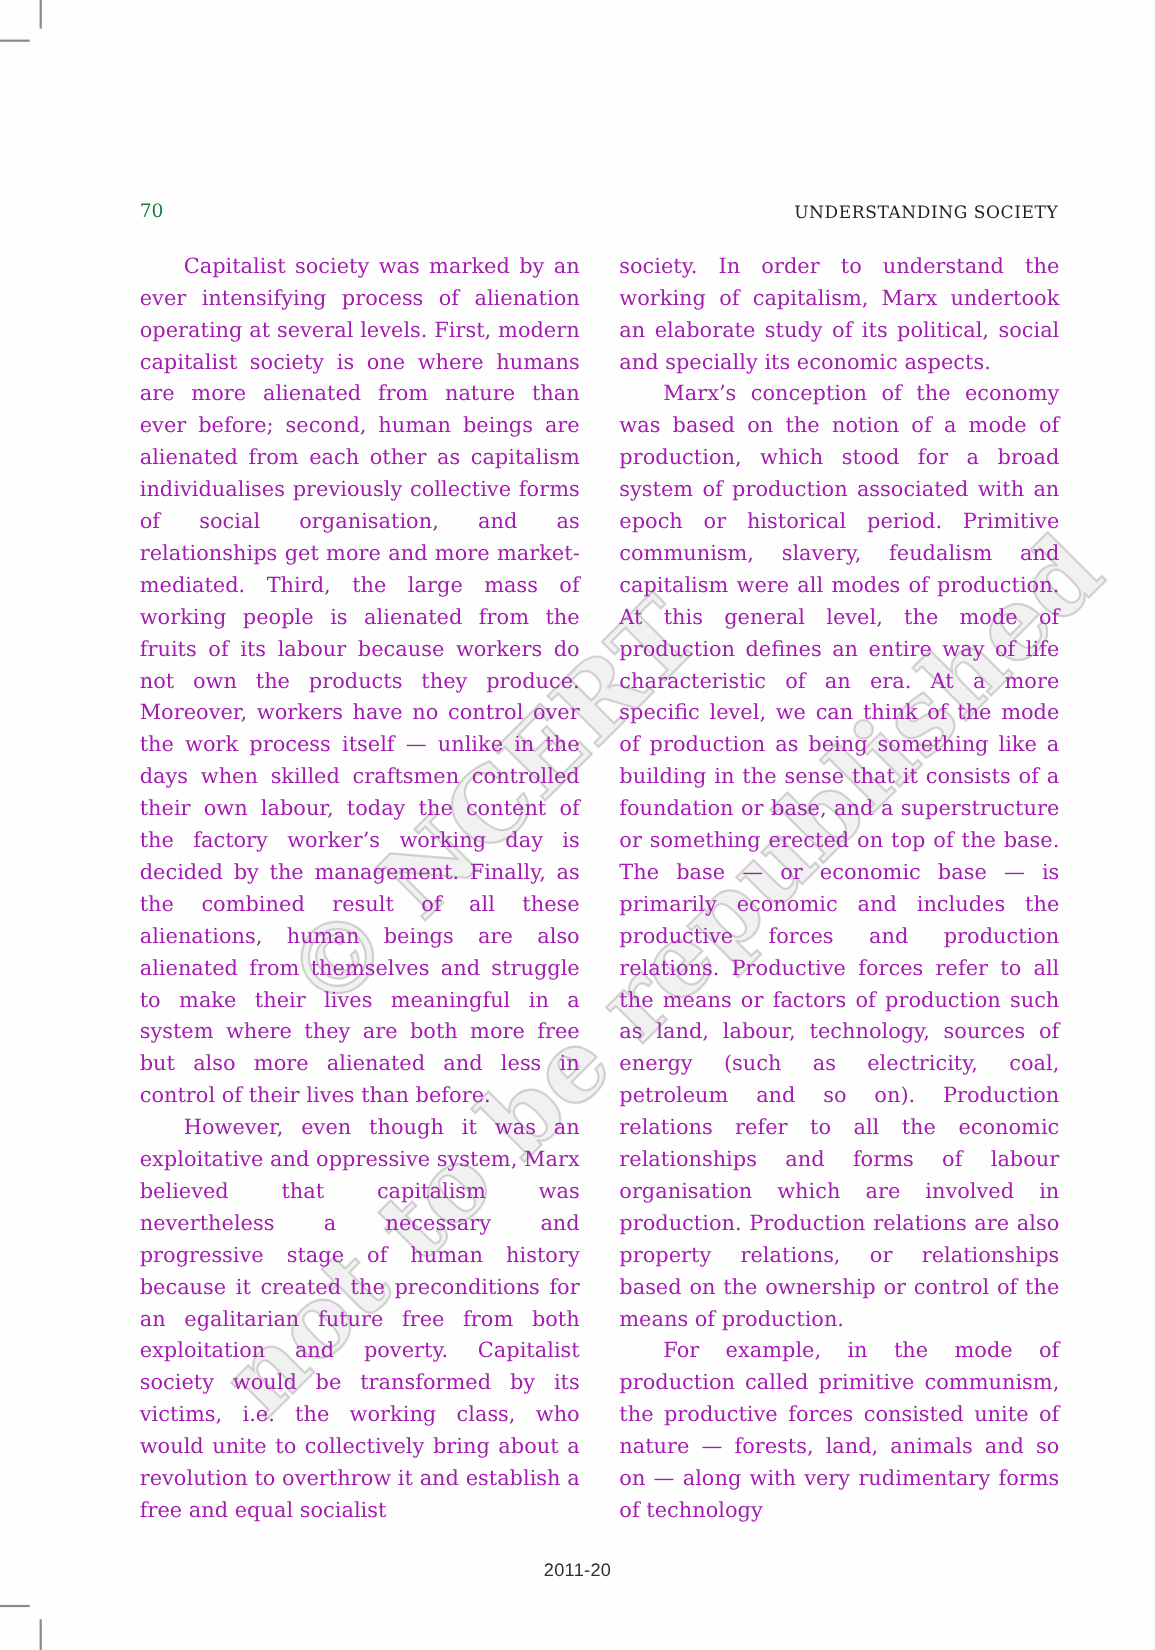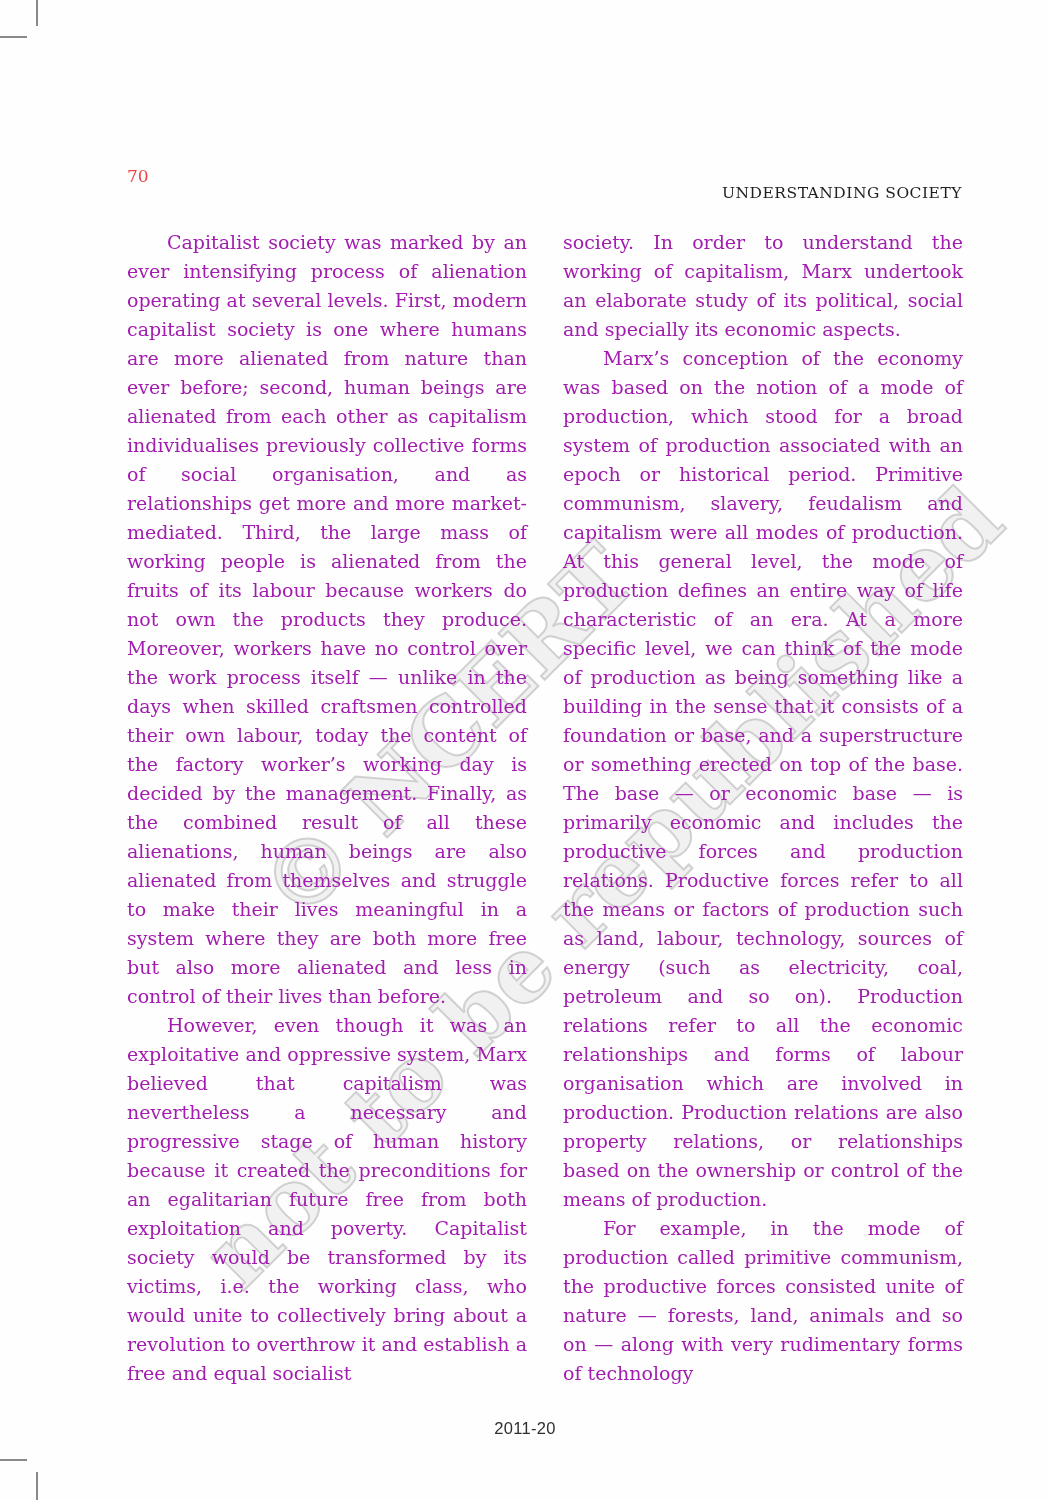--- a/index.html
+++ b/index.html
@@ -23,23 +23,23 @@
   }
   #crop-tl-v { left: 36px; top: 0;      width: 2px;  height: 26px; }
   #crop-tl-h { left: 0;    top: 36px;   width: 27px; height: 2px;  }
   #crop-bl-h { left: 0;    top: 1459px; width: 27px; height: 2px;  }
   #crop-bl-v { left: 36px; top: 1472px; width: 2px;  height: 28px; }
 
   
   #page-number {
     position: absolute;
     left: 127px;
-    top: 166px;
+    top: 182px;
     font-size: 17px;
-    color: #ef4444;
+    color: #15803d;
     text-align: right;
   }
   #running-title {
     position: absolute;
     right: 88px;
     top: 184px;
     font-size: 15.5px;
     letter-spacing: 0.5px;
     color: #1e1e1e;
     white-space: nowrap;

